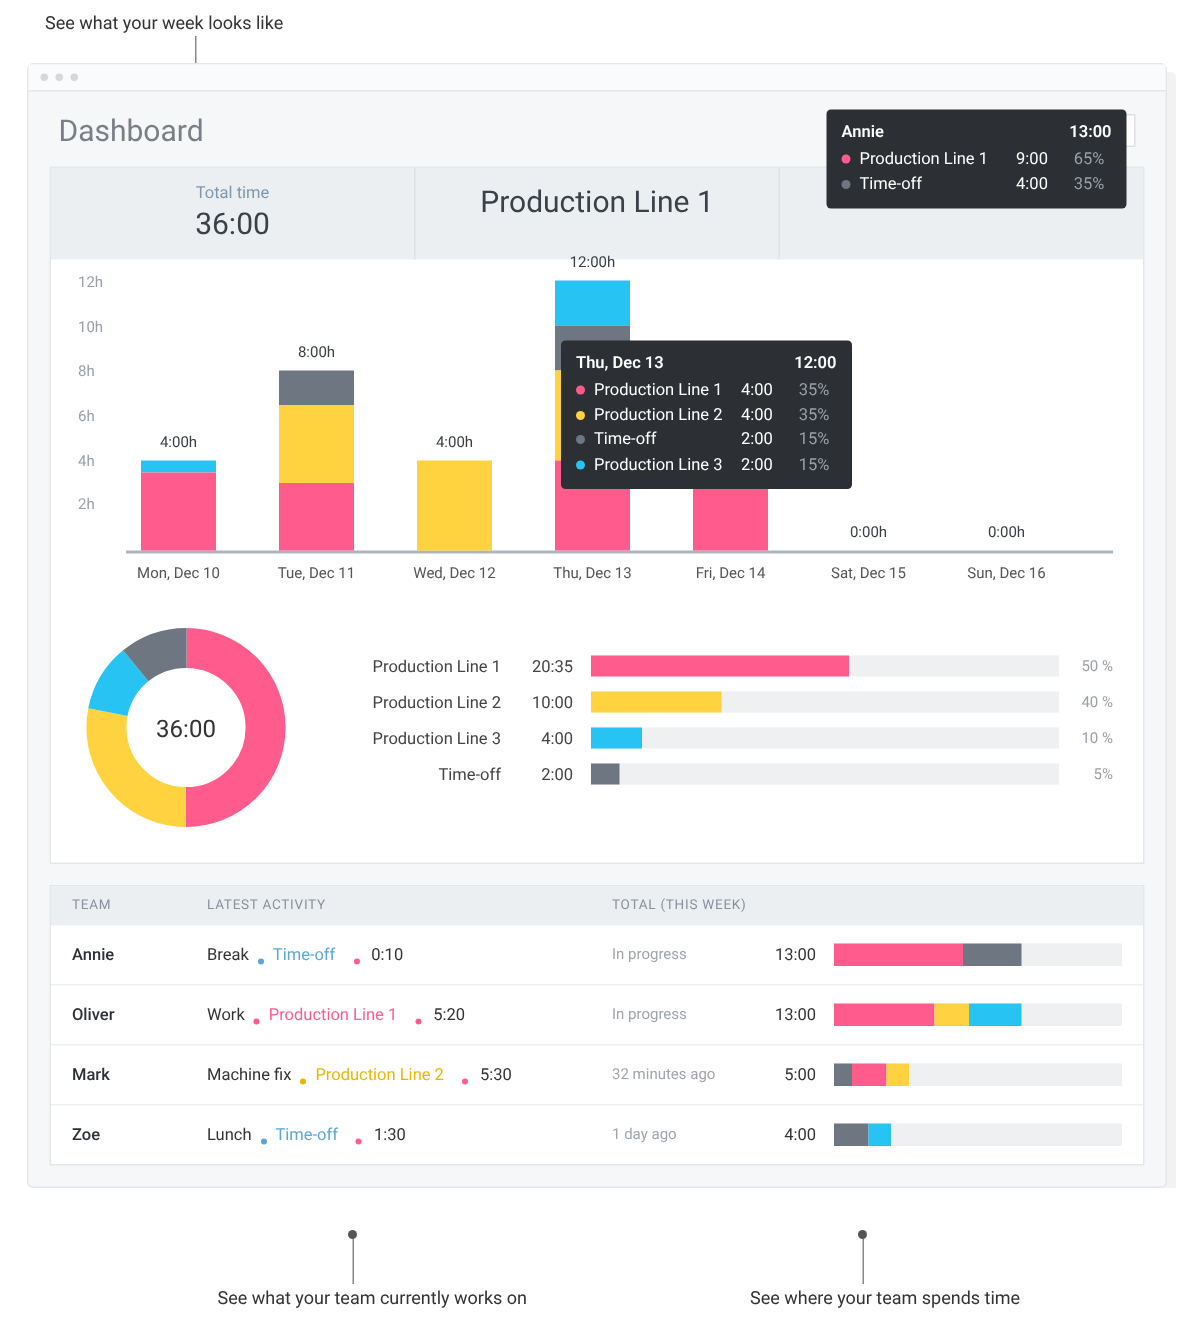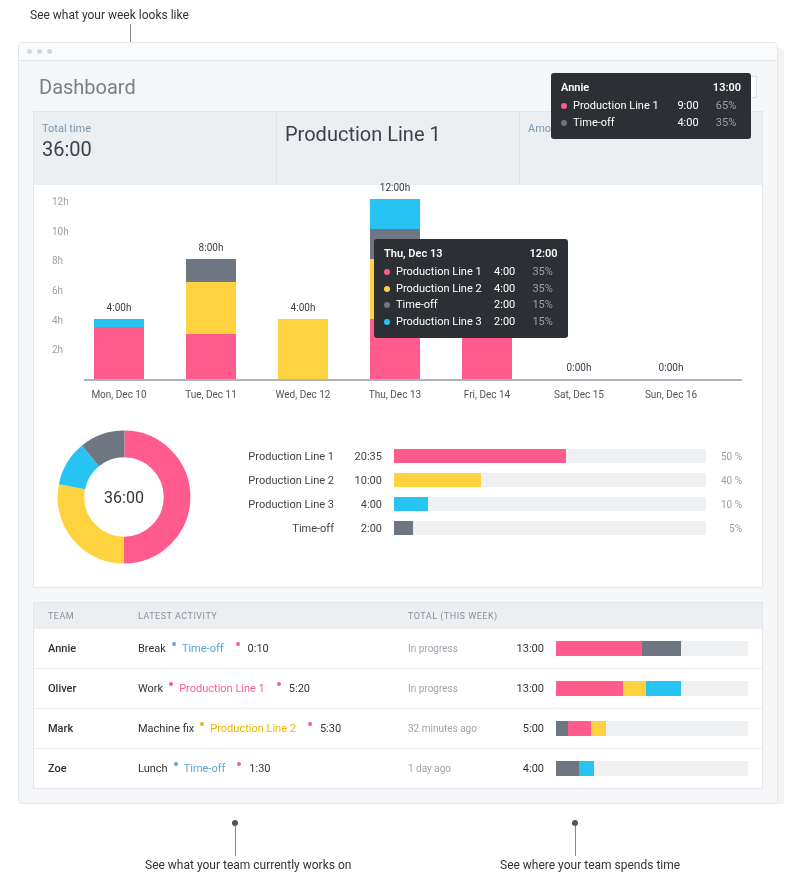--- a/index.html
+++ b/index.html
@@ -70,22 +70,22 @@
   background: #fff;
   border: 1px solid #e4e6ea;
 }
 
 .summary {
   display: flex;
   background: #eceff2;
 }
 .summary .cell {
   flex: 1;
-  text-align: left;
-  padding: 10px 8px 24px 8px;
+  text-align: center;
+  padding: 10px 8px 12px 8px;
   border-right: 1px solid #dfe2e6;
 }
 .summary .cell:last-child { border-right: none; }
 .summary .label { font-size: 11px; color: #7d98ae; margin-bottom: 2px; }
 .summary .value { font-size: 20px; color: #3c4149; font-weight: 400; }
 
 
 .barchart {
   position: relative;
   padding: 16px 20px 4px 50px;
@@ -207,21 +207,21 @@
 .team-row {
   display: flex;
   align-items: center;
   padding: 12px 14px;
   border-bottom: 1px solid #eef0f2;
   font-size: 11px;
   position: relative;
 }
 .team-row:last-child { border-bottom: none; }
 .tr-name { width: 90px; color: #2d3136; font-weight: 500; }
-.tr-latest { width: 270px; display: flex; align-items: flex-start; gap: 6px; }
+.tr-latest { width: 270px; display: flex; align-items: flex-end; gap: 6px; }
 .tr-latest .act { color: #333; }
 .tr-latest .sep-dot { width: 4px; height: 4px; border-radius: 50%; }
 .tr-latest .proj-label { font-size: 11px; }
 .tr-latest .dur-dot { width: 4px; height: 4px; border-radius: 50%; background: #ff5c8d; margin-left: 6px; }
 .tr-latest .dur { color: #333; margin-left: 2px; }
 .tr-ago { width: 90px; color: #a0a5ad; font-size: 10px; }
 .tr-totaltime { width: 46px; text-align: right; color: #333; }
 .tr-bar { flex: 1; height: 15px; background: #eef0f2; margin-left: 12px; display: flex; }
 .tr-bar .seg { height: 100%; }
 

